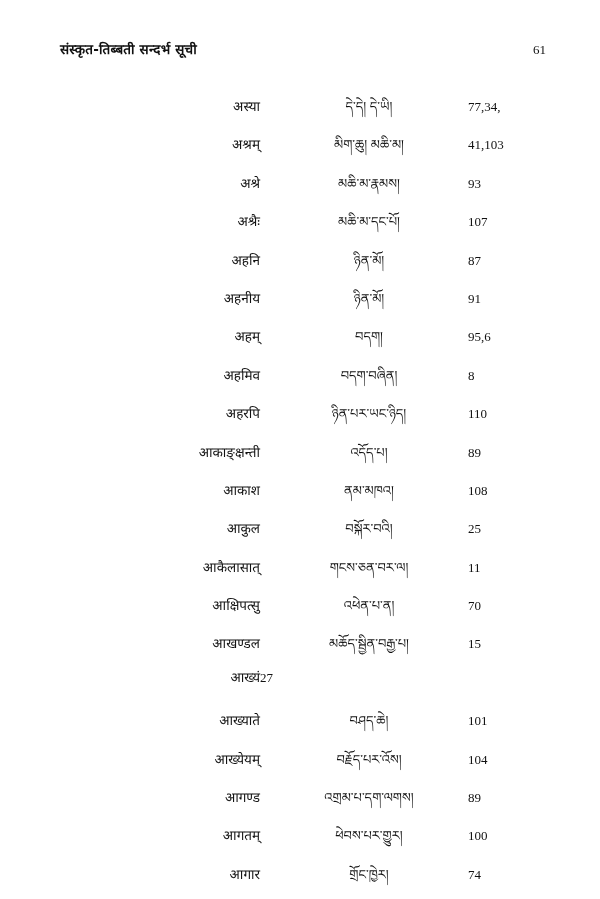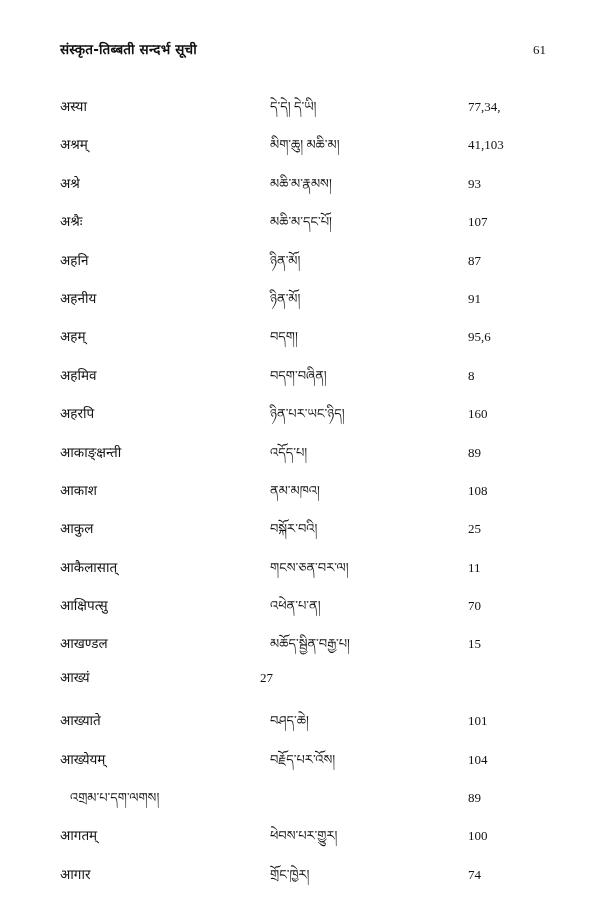--- a/index.html
+++ b/index.html
@@ -50,28 +50,30 @@
     align-items: baseline;
     height: 38.4px;
   }
   .col-skt {
     width: 200px;
     flex: 0 0 200px;
     font-family: "DejaVu Sans", sans-serif;
     font-size: 13.5px;
     color: #111111;
     white-space: nowrap;
+    text-align: right;
   }
   .col-tib {
     flex: 1 1 auto;
-    font-family: Liberation Serif, serif;
+    font-family: Liberation Sans, sans-serif;
     font-size: 13px;
     color: #111111;
     white-space: nowrap;
     padding-left: 10px;
+    text-align: center;
   }
   .col-pages {
     width: 80px;
     flex: 0 0 80px;
     text-align: left;
     font-family: "Liberation Serif", serif;
     font-size: 13px;
     color: #111111;
     white-space: nowrap;
     padding-right: 4px;
@@ -133,21 +135,21 @@
 
     <div class="entry">
       <div class="col-skt">अहमिव</div>
       <div class="col-tib">བདག་བཞིན།</div>
       <div class="col-pages">8</div>
     </div>
 
     <div class="entry">
       <div class="col-skt">अहरपि</div>
       <div class="col-tib">ཉིན་པར་ཡང་ཉིད།</div>
-      <div class="col-pages">160</div>
+      <div class="col-pages">110</div>
     </div>
 
     <div class="entry">
       <div class="col-skt">आकाङ्क्षन्ती</div>
       <div class="col-tib">འདོད་པ།</div>
       <div class="col-pages">89</div>
     </div>
 
     <div class="entry">
       <div class="col-skt">आकाश</div>
@@ -190,20 +192,21 @@
       <div class="col-pages">101</div>
     </div>
 
     <div class="entry">
       <div class="col-skt">आख्येयम्</div>
       <div class="col-tib">བརྗོད་པར་འོས།</div>
       <div class="col-pages">104</div>
     </div>
 
     <div class="entry">
+      <div class="col-skt">आगण्ड</div>
       <div class="col-tib">འགྲམ་པ་དག་ལགས།</div>
       <div class="col-pages">89</div>
     </div>
 
     <div class="entry">
       <div class="col-skt">आगतम्</div>
       <div class="col-tib">ཕེབས་པར་གྱུར།</div>
       <div class="col-pages">100</div>
     </div>
 

